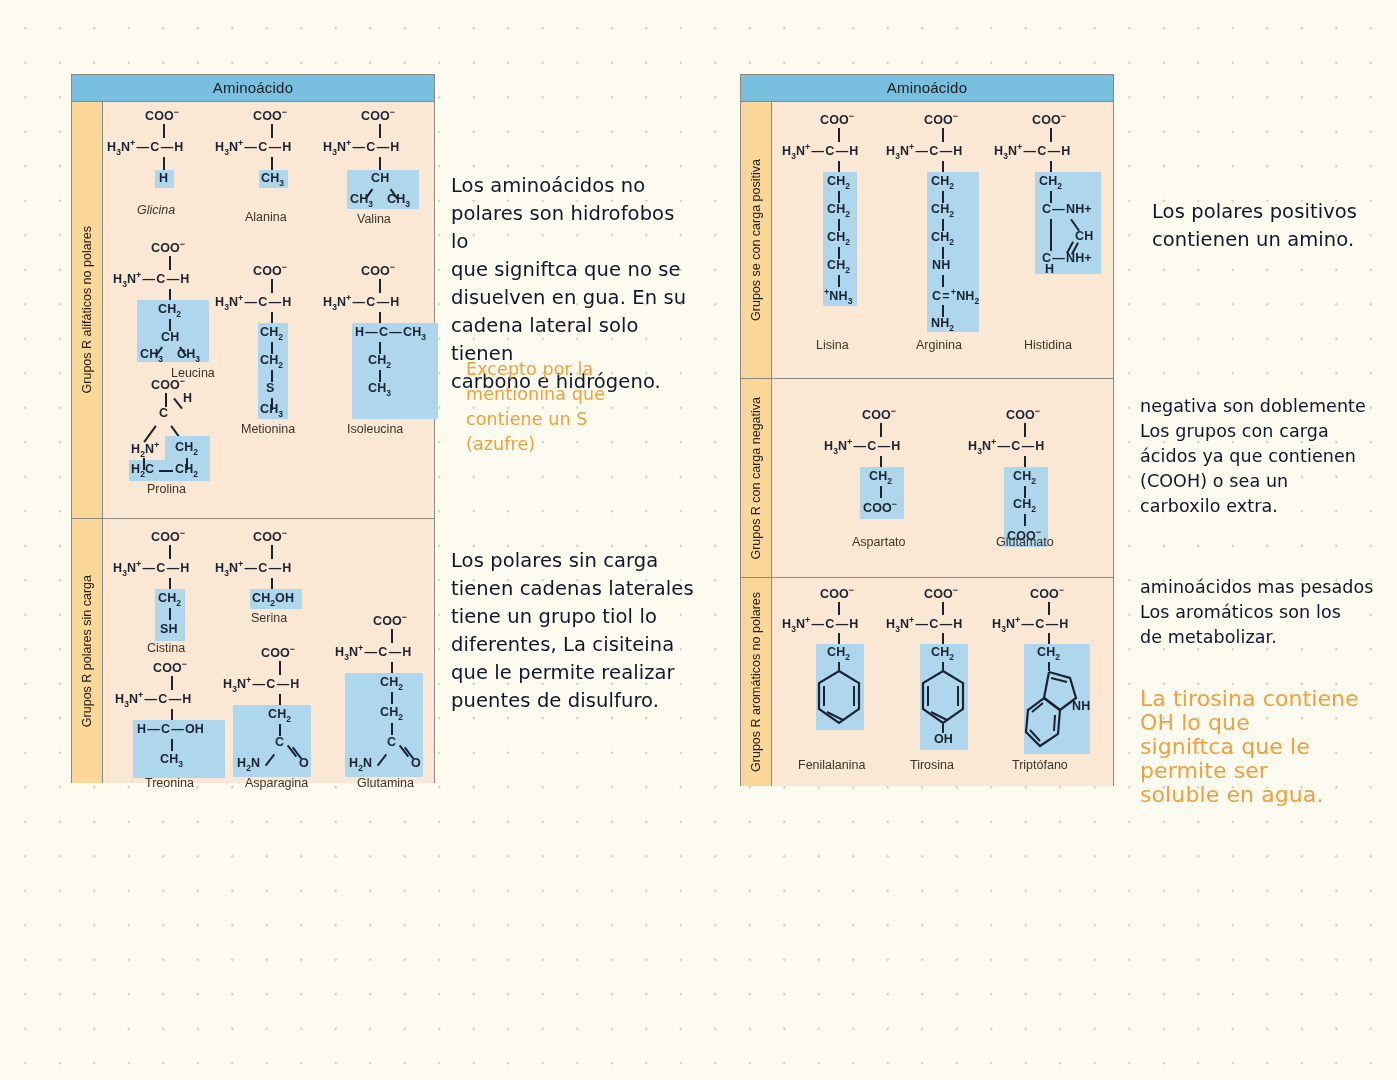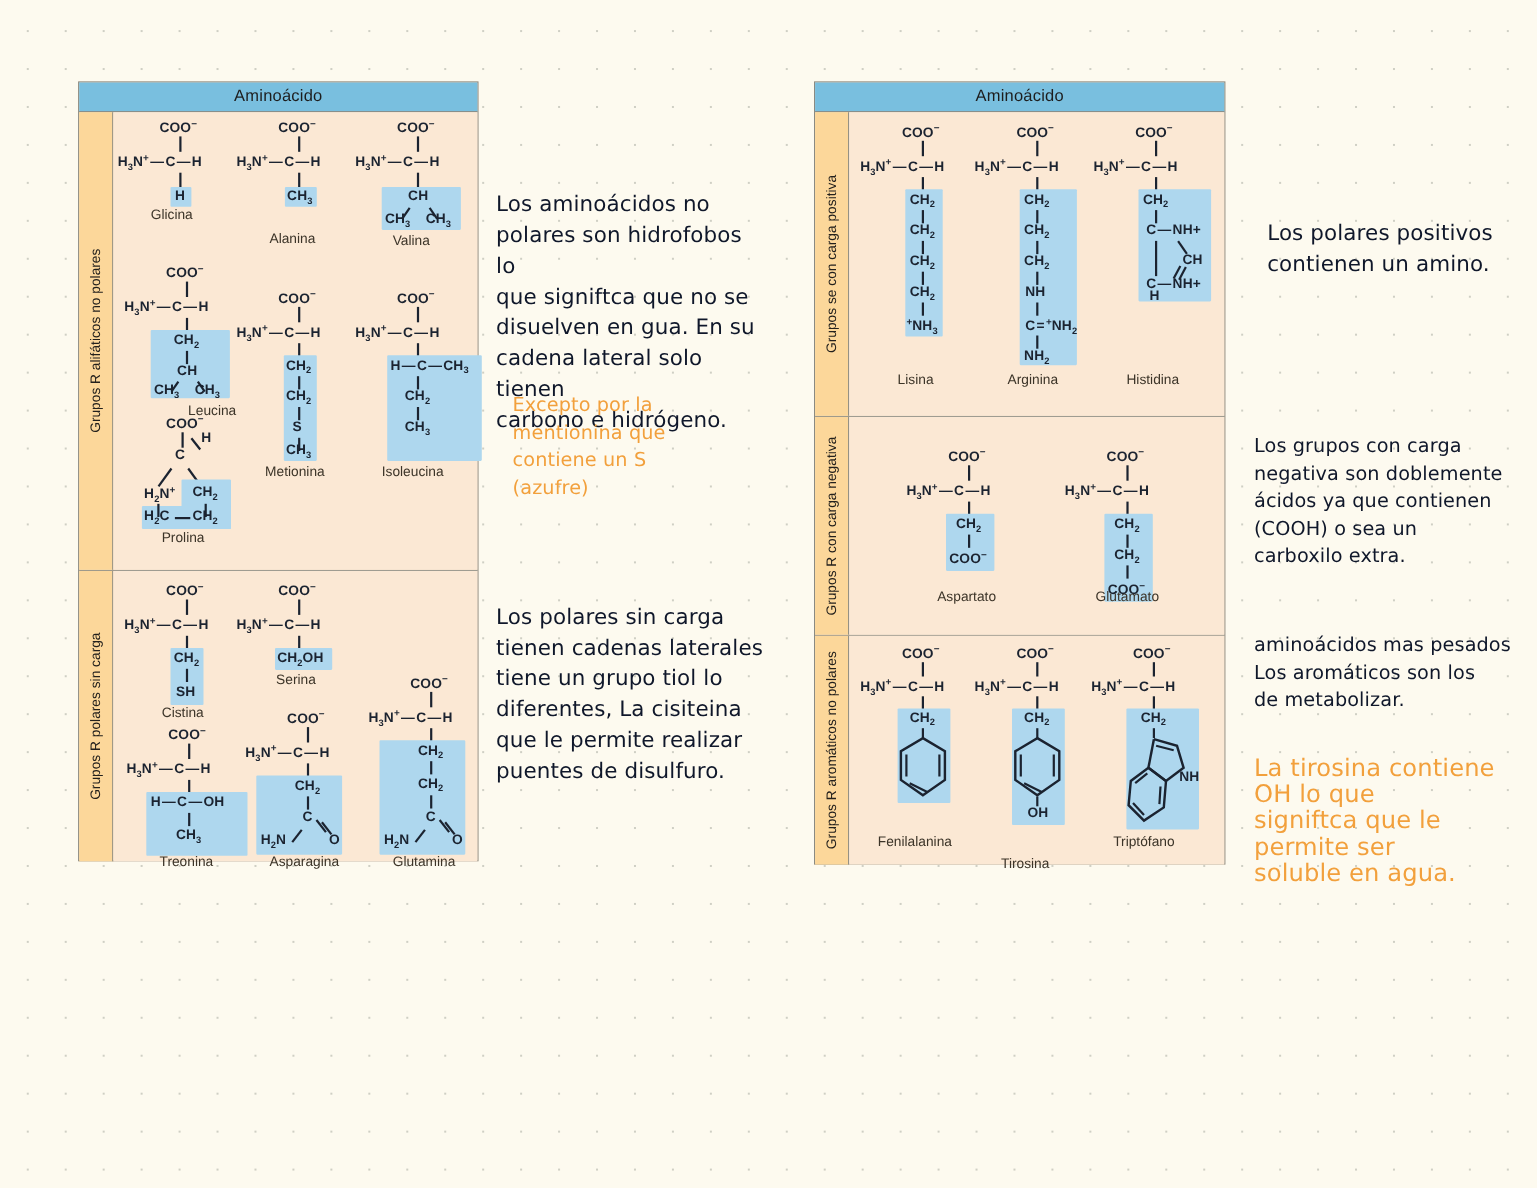--- a/index.html
+++ b/index.html
@@ -70,21 +70,21 @@
       </div>
       <div class="cells">
 
         <div class="mol" style="left:0px;top:0px;width:120px;height:120px;">
           <div class="at" style="left:42px;top:5px;">COO<sup>−</sup></div>
           <div class="vb" style="left:60px;top:22px;height:14px;"></div>
           <div class="at" style="left:4px;top:36px;">H<sub>3</sub>N<sup>+</sup> — C — H</div>
           <div class="vb" style="left:60px;top:55px;height:14px;"></div>
           <div class="hl" style="left:52px;top:68px;width:19px;height:18px;"></div>
           <div class="at" style="left:56px;top:69px;">H</div>
-          <div class="nm" style="left:34px;top:86px;">Glicina</div>
+          <div class="nm" style="left:34px;top:101px;font-style:italic;">Glicina</div>
         </div>
 
         <div class="mol" style="left:108px;top:0px;width:120px;height:140px;">
           <div class="at" style="left:42px;top:5px;">COO<sup>−</sup></div>
           <div class="vb" style="left:60px;top:22px;height:14px;"></div>
           <div class="at" style="left:4px;top:36px;">H<sub>3</sub>N<sup>+</sup> — C — H</div>
           <div class="vb" style="left:60px;top:55px;height:14px;"></div>
           <div class="hl" style="left:48px;top:68px;width:29px;height:18px;"></div>
           <div class="at" style="left:50px;top:69px;">CH<sub>3</sub></div>
           <div class="nm" style="left:34px;top:108px;">Alanina</div>
@@ -396,21 +396,21 @@
           <div class="ring" style="left:38px;top:87px;">
             <svg width="46" height="58" viewBox="0 0 46 58">
               <polygon points="23,2 43,14 43,40 23,54 3,40 3,14" fill="none" stroke="#1b2330" stroke-width="2.2"></polygon>
               <line x1="38" y1="17" x2="38" y2="37" stroke="#1b2330" stroke-width="2"></line>
               <line x1="8" y1="17" x2="8" y2="37" stroke="#1b2330" stroke-width="2"></line>
               <line x1="11" y1="43" x2="27" y2="51" stroke="#1b2330" stroke-width="2"></line>
             </svg>
           </div>
           <div class="vb" style="left:60px;top:142px;height:9px;"></div>
           <div class="at" style="left:52px;top:150px;">OH</div>
-          <div class="nm" style="left:28px;top:176px;margin-top:20px;">Tirosina</div>
+          <div class="nm" style="left:28px;top:176px;">Tirosina</div>
         </div>
 
         <div class="mol" style="left:216px;top:4px;width:130px;height:200px;">
           <div class="at" style="left:42px;top:3px;">COO<sup>−</sup></div>
           <div class="vb" style="left:60px;top:20px;height:13px;"></div>
           <div class="at" style="left:4px;top:33px;">H<sub>3</sub>N<sup>+</sup> — C — H</div>
           <div class="vb" style="left:60px;top:51px;height:12px;"></div>
           <div class="hl" style="left:36px;top:62px;width:66px;height:110px;"></div>
           <div class="at" style="left:49px;top:63px;">CH<sub>2</sub></div>
           <div class="vb" style="left:60px;top:80px;height:9px;"></div>
@@ -459,22 +459,22 @@
   <div>que le permite realizar</div>
   <div>puentes de disulfuro.</div>
 </div>
 
 <div class="hand" style="left:1152px;top:198px;width:240px;">
   <div>Los polares positivos</div>
   <div>contienen un amino.</div>
 </div>
 
 <div class="hand small" style="left:1140px;top:394px;width:245px;">
+  <div>negativa son doblemente</div>
   <div>Los grupos con carga</div>
-  <div>negativa son doblemente</div>
   <div>ácidos ya que contienen</div>
   <div>(COOH) o sea un</div>
   <div>carboxilo extra.</div>
 </div>
 
 <div class="hand small" style="left:1140px;top:575px;width:245px;">
   <div>aminoácidos mas pesados</div>
   <div>Los aromáticos son los</div>
   <div>de metabolizar.</div>
 </div>

